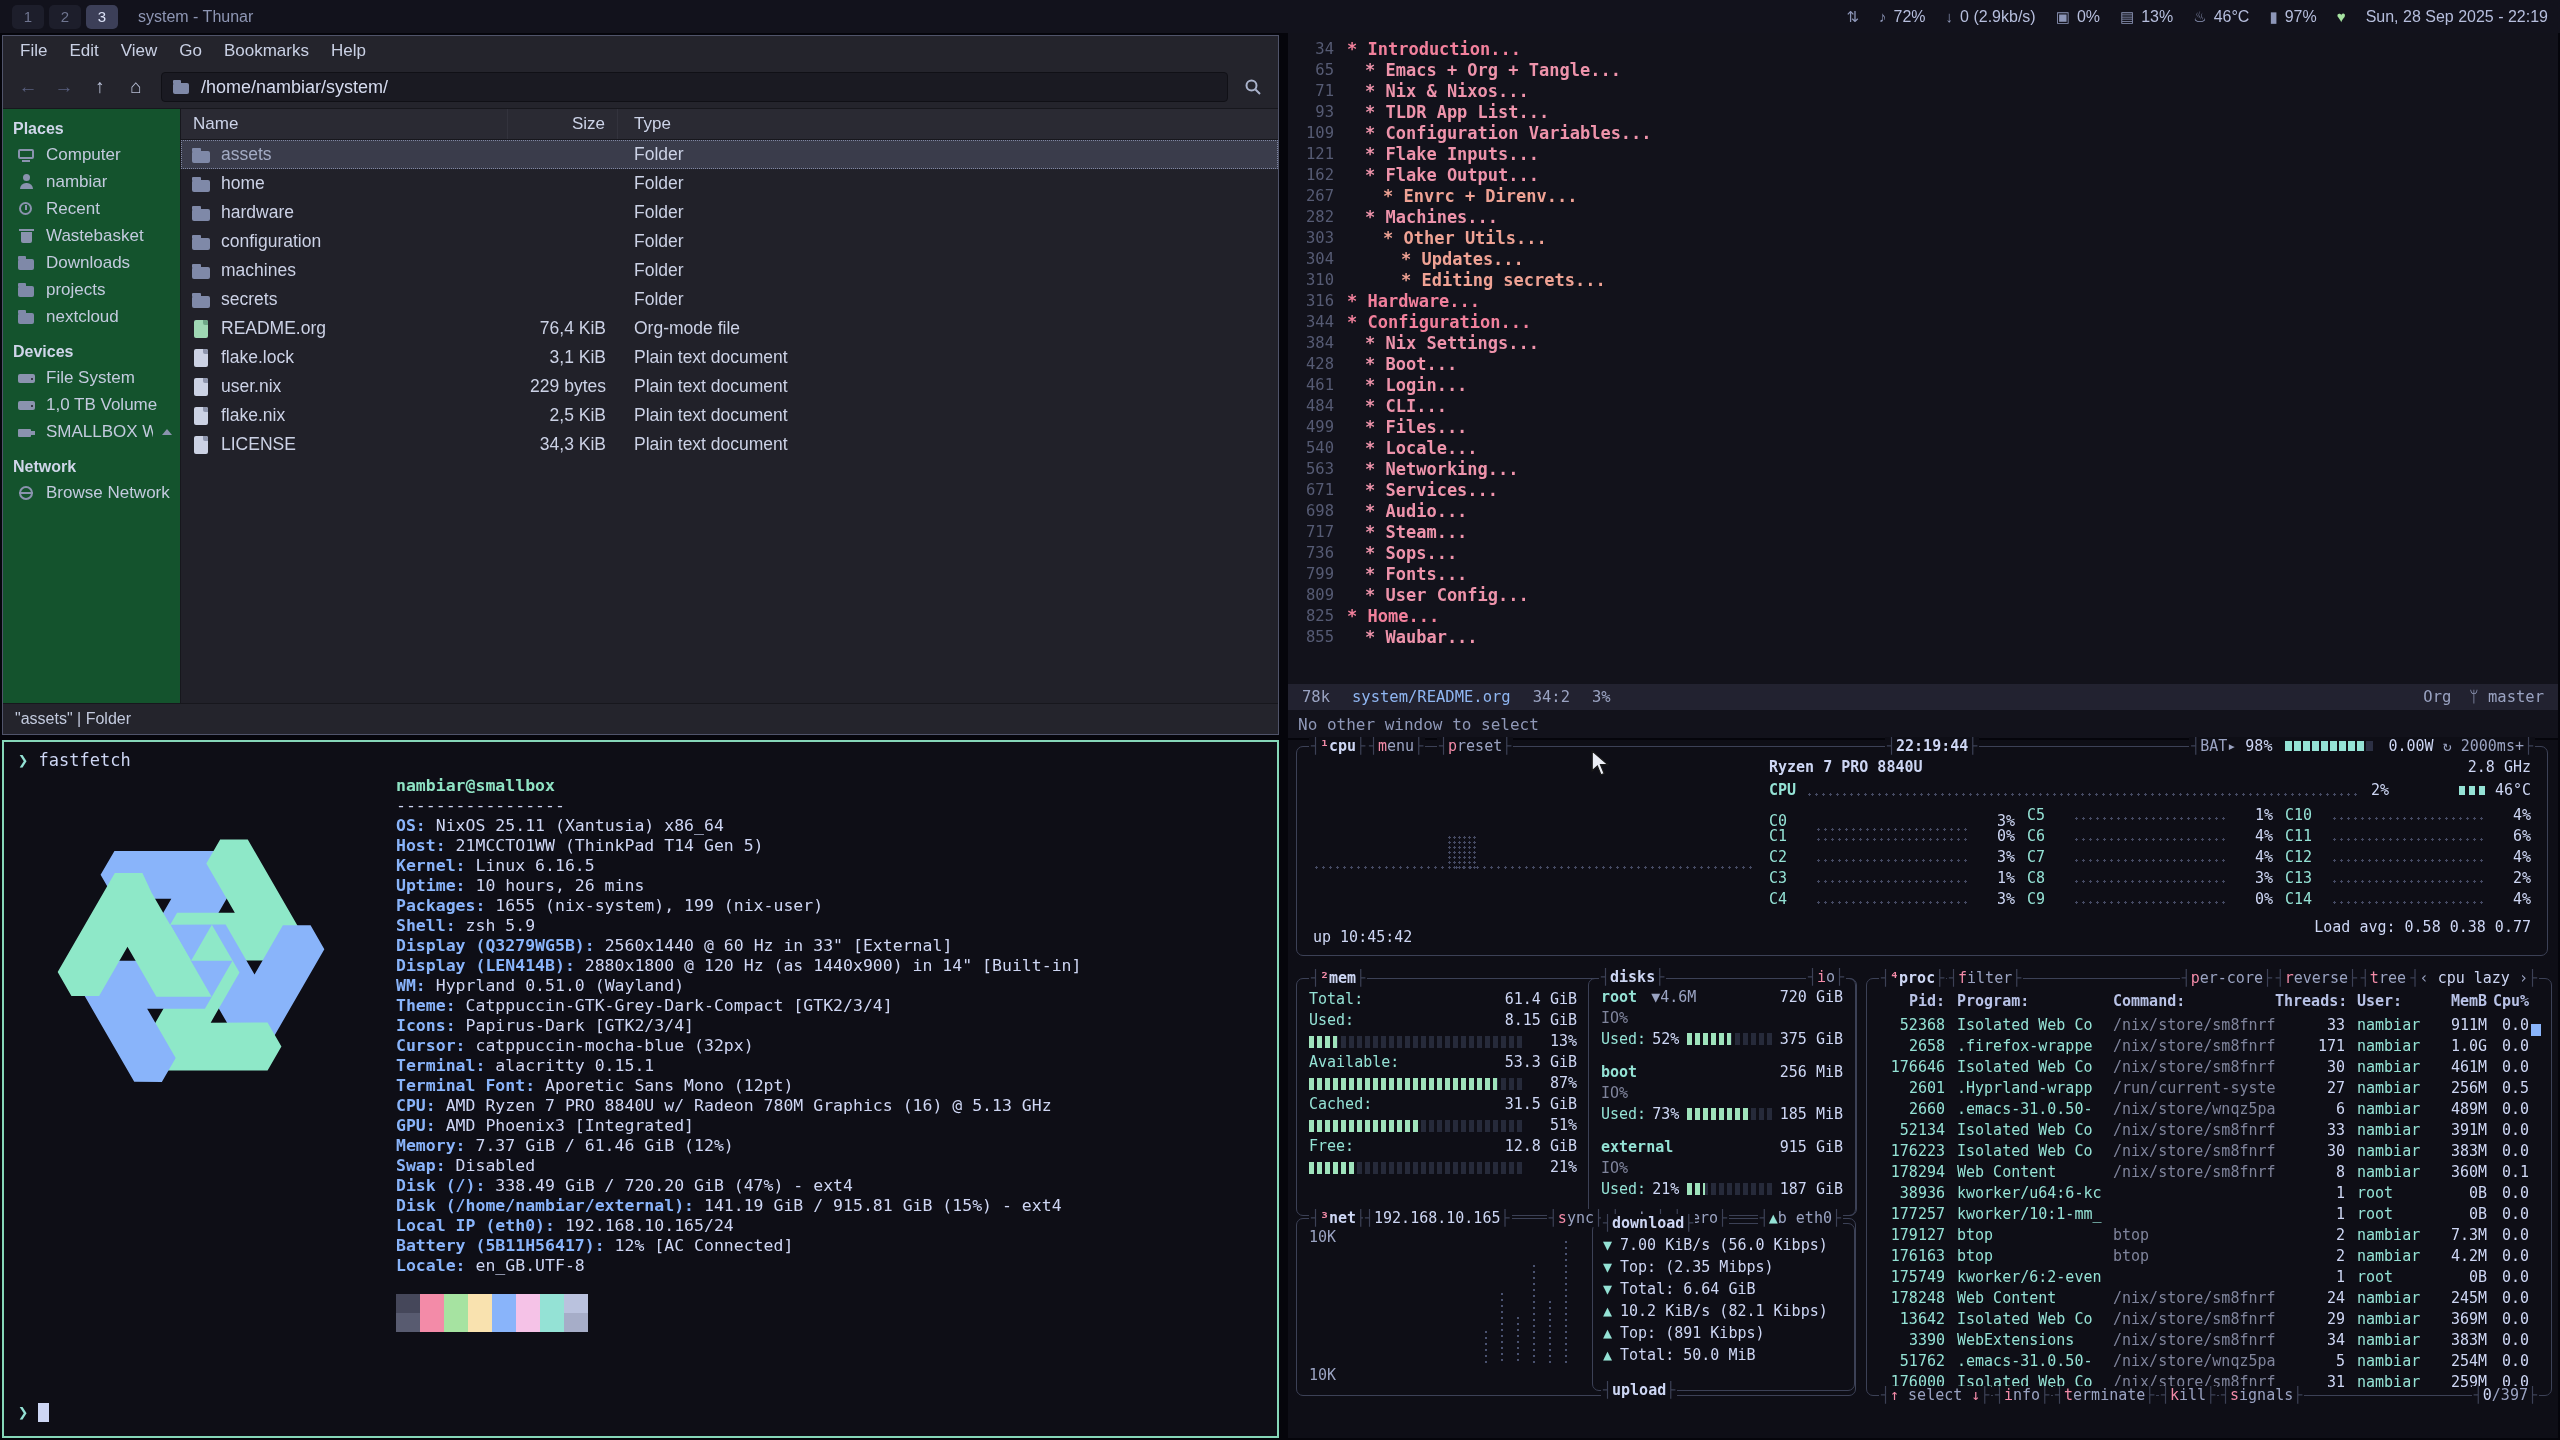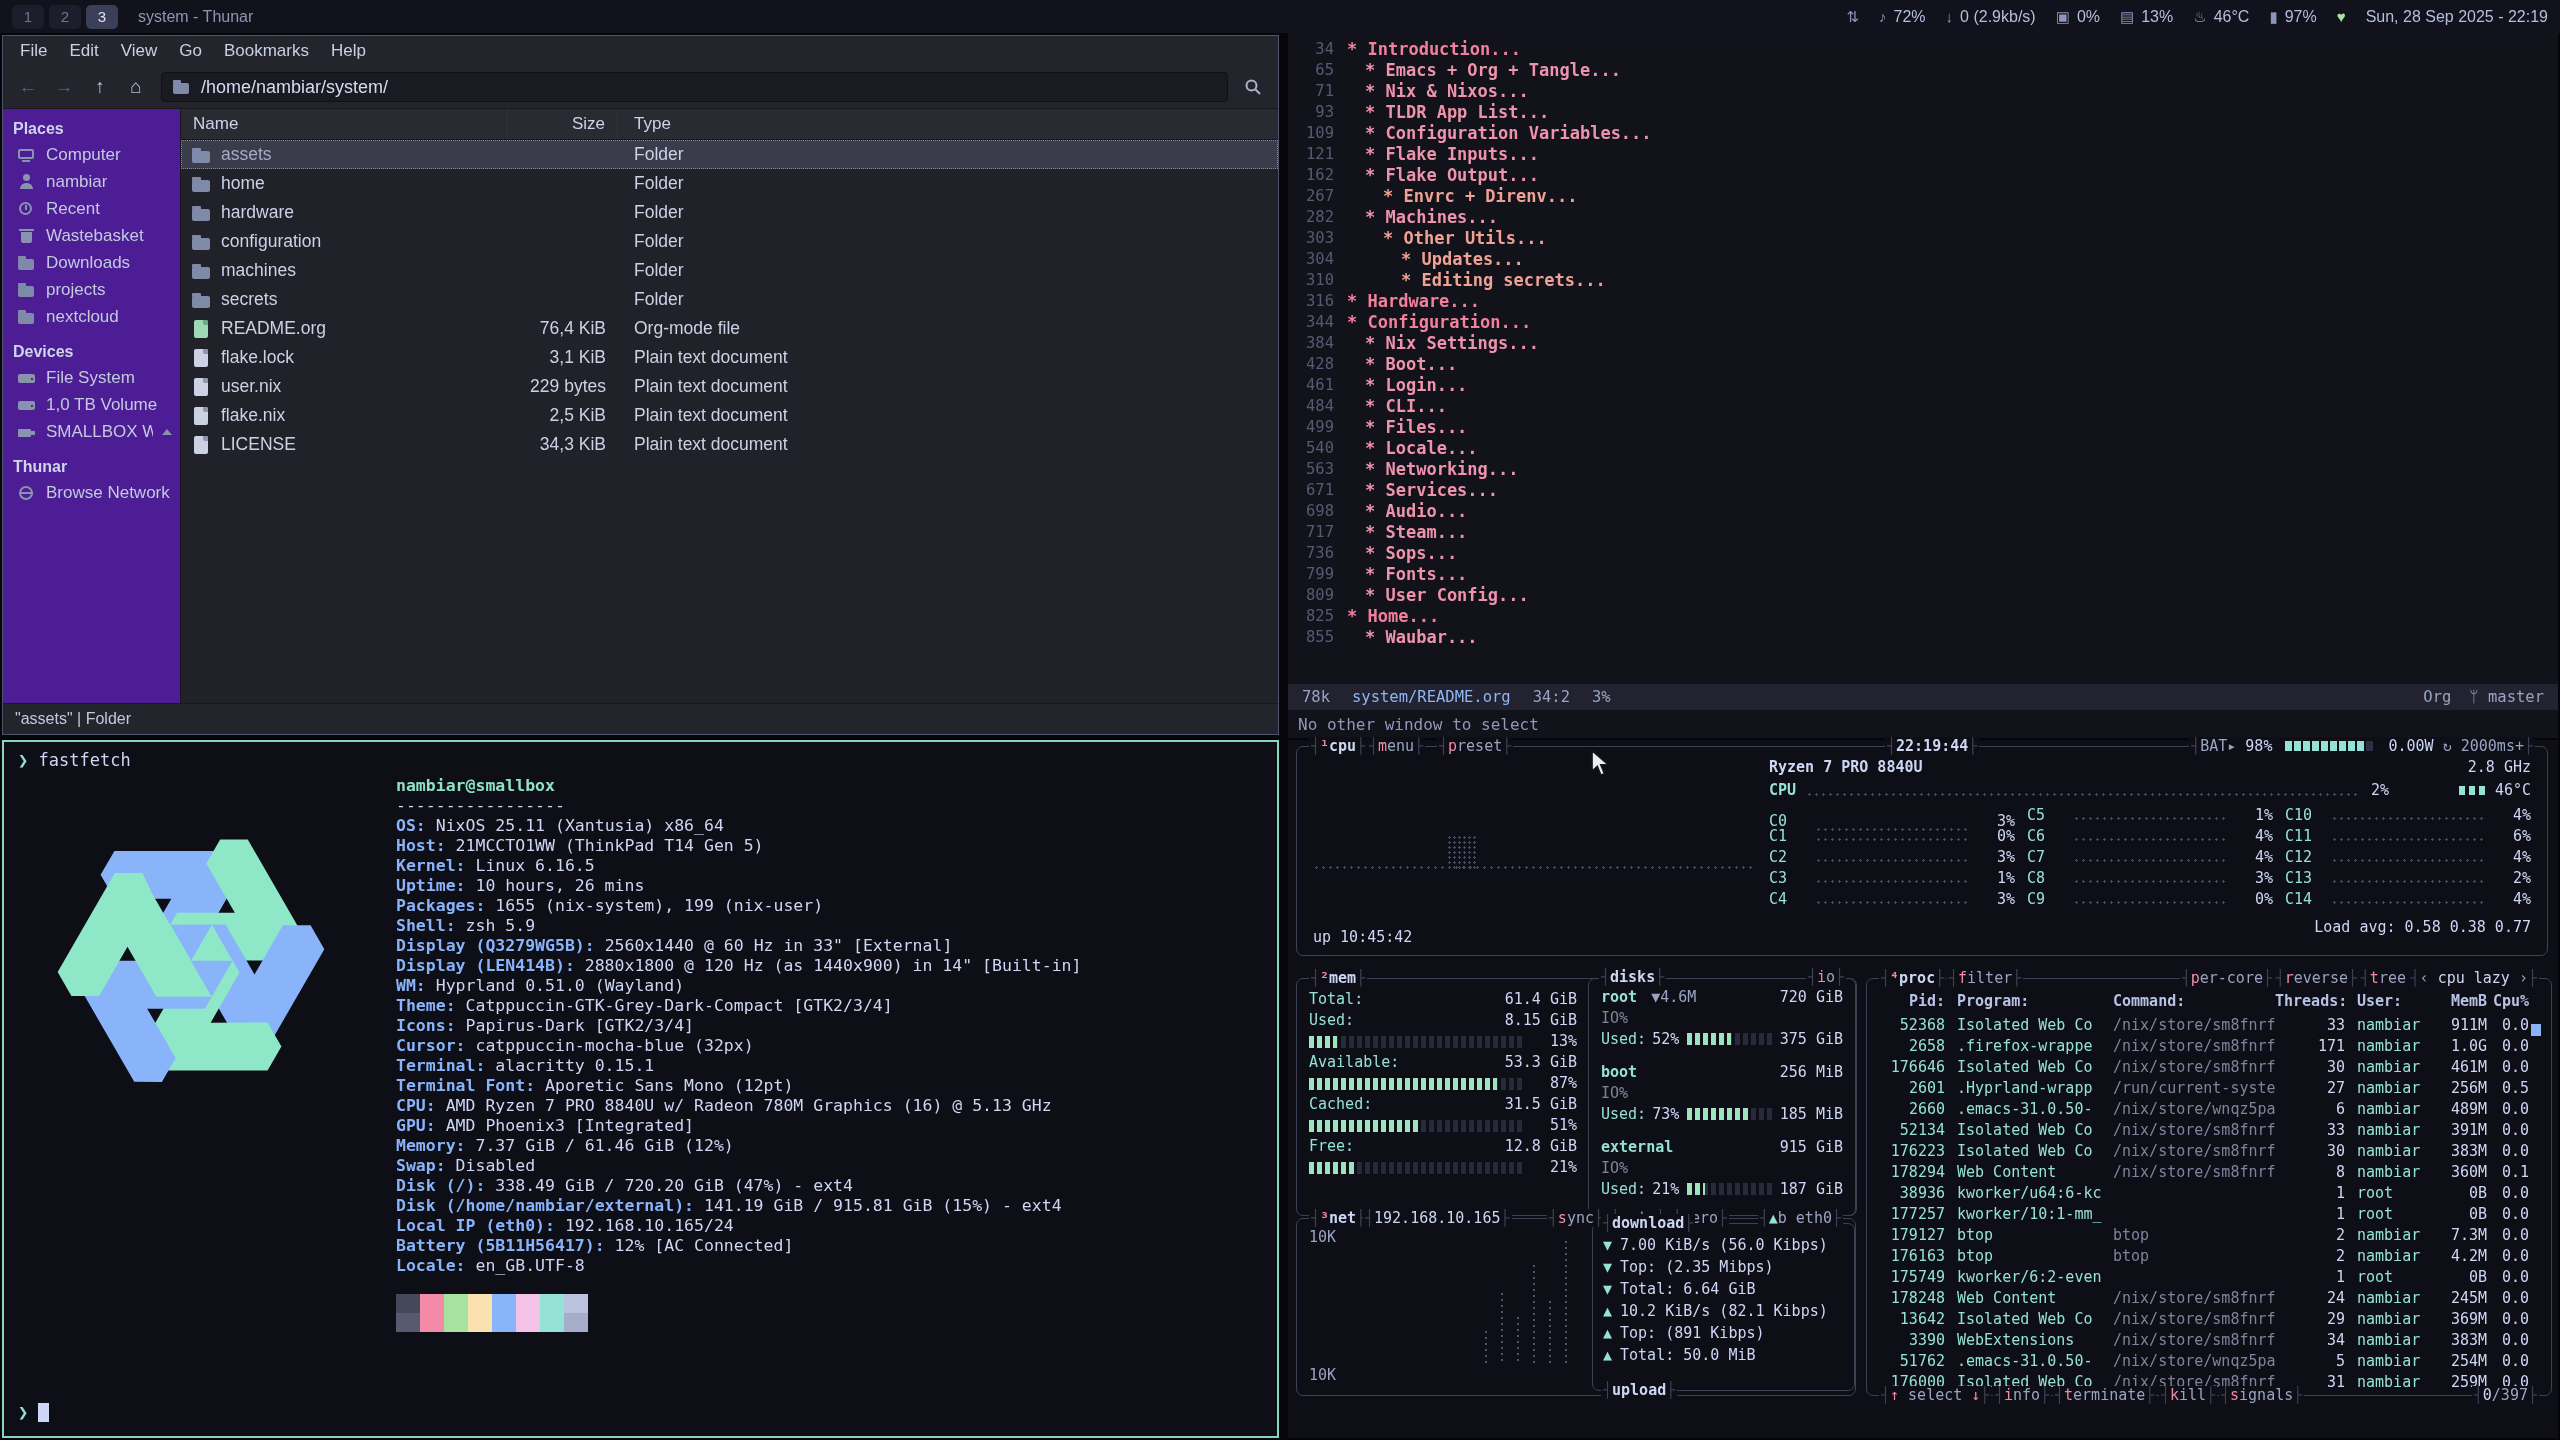--- a/index.html
+++ b/index.html
@@ -28,21 +28,21 @@
   #th-toolbar{height:42px;display:flex;align-items:center;gap:2px;padding:0 8px;background:#24242c;
               border-bottom:1px solid #17171d;}
   #th-nav{display:flex;gap:2px;}
   .navbtn{width:34px;height:30px;border-radius:4px;display:flex;align-items:center;justify-content:center;
           font-size:19px;color:#b6bdd4;}
   .navbtn.dis{color:#596080;}
   #th-path{flex:1;height:30px;margin:0 6px;background:#1a1a22;border:1px solid #101016;border-radius:4px;
            display:flex;align-items:center;gap:9px;padding:0 10px;color:#d6dcf0;font-size:18px;box-sizing:border-box;}
   #th-search{width:34px;height:30px;display:flex;align-items:center;justify-content:center;border-radius:4px;}
   #th-body{flex:1;display:flex;min-height:0;}
-  #th-sidebar{width:177px;background:#4c1d95;border-right:1px solid #17171d;padding-top:8px;overflow:hidden;
+  #th-sidebar{width:177px;background:#14532d;border-right:1px solid #17171d;padding-top:8px;overflow:hidden;
               font-size:17px;flex:none;}
   .sb-sec{margin-bottom:10px;}
   .sb-label{padding:3px 10px;font-weight:bold;color:#d0d6ea;font-size:16px;}
   .sb-item{display:flex;align-items:center;gap:9px;padding:0 8px 0 14px;height:27px;color:#c3cade;}
   .sb-item .lbl{white-space:nowrap;overflow:hidden;}
   #th-main{flex:1;display:flex;flex-direction:column;min-width:0;}
   #th-cols{display:flex;height:30px;background:#2a2a33;border-bottom:1px solid #17171d;color:#ccd3e8;
            font-size:17px;align-items:center;flex:none;}
   .col{border-right:1px solid #33333d;height:100%;display:flex;align-items:center;box-sizing:border-box;}
   .col-name{flex:1;padding-left:12px;}
@@ -269,21 +269,21 @@
             <span class="si si-drive"></span>
             <span class="lbl">1,0 TB Volume</span>
           </div>
           <div class="sb-item">
             <span class="si si-usb"></span>
             <span class="lbl">SMALLBOX Wi...</span>
             <span class="eject"></span>
           </div>
         </div>
         <div class="sb-sec">
-          <div class="sb-label">Thunar</div>
+          <div class="sb-label">Network</div>
           <div class="sb-item">
             <span class="si si-network"></span>
             <span class="lbl">Browse Network</span>
           </div>
         </div>
       </div>
     <div id="th-main">
       <div id="th-cols">
           <div class="col col-name">Name</div>
           <div class="col col-size">Size</div>

